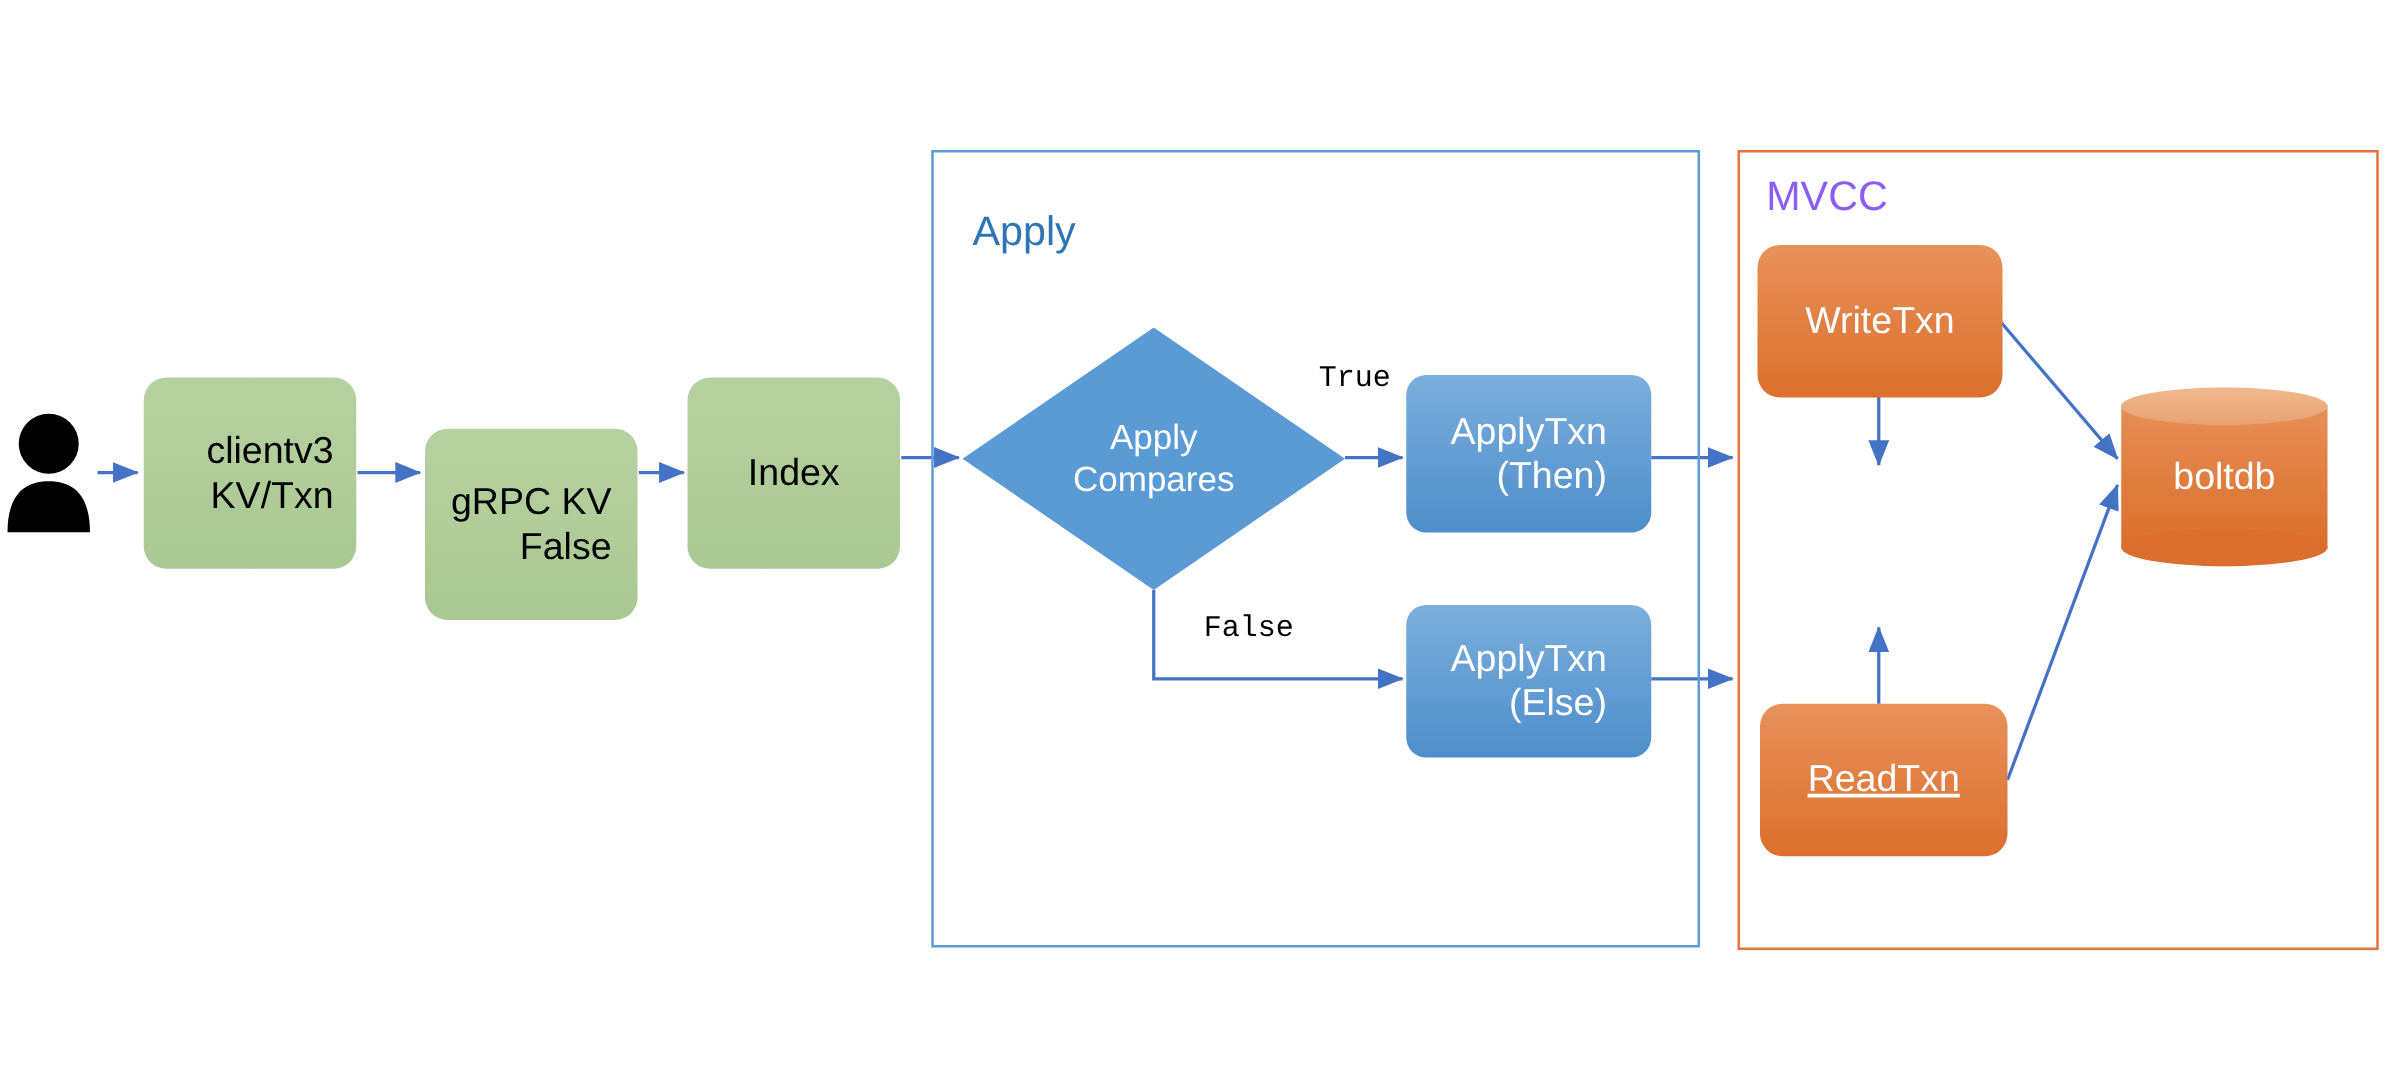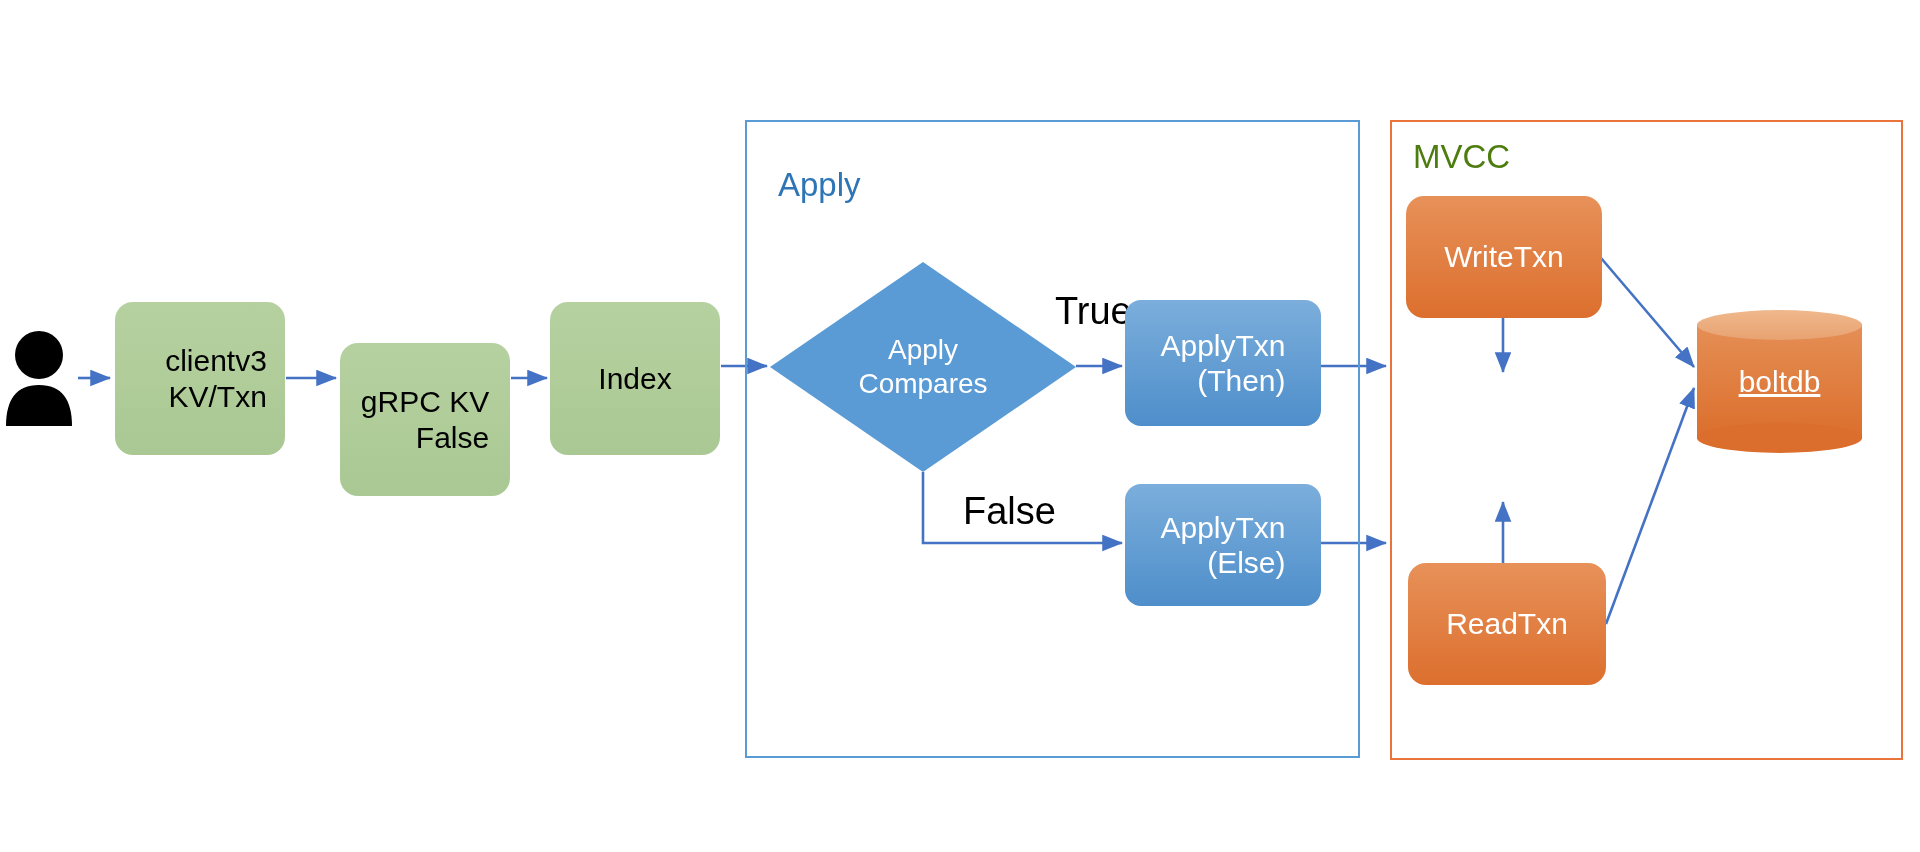--- a/index.html
+++ b/index.html
@@ -8,21 +8,21 @@
 
   .abs{position:absolute;}
 
   
   .panel{position:absolute;box-sizing:border-box;background:transparent;}
   #apply-panel{left:745px;top:120px;width:615px;height:638px;border:2px solid #5B9BD5;}
   #mvcc-panel{left:1390px;top:120px;width:513px;height:640px;border:2px solid #E8743B;}
 
   .panel-label{position:absolute;font-size:33px;line-height:1;white-space:nowrap;}
   #apply-label{left:778px;top:168px;color:#2E75B6;}
-  #mvcc-label{left:1413px;top:140px;color:#4d7c0f;}
+  #mvcc-label{left:1413px;top:140px;color:#8b5cf6;}
 
   
   .node{position:absolute;box-sizing:border-box;display:flex;align-items:center;justify-content:center;text-align:right;border-radius:16px;}
   .node .lbl{display:block;line-height:1.18;}
 
   .green{background:linear-gradient(180deg,#B6D1A0 0%,#A9C893 100%);color:#000;font-size:30px;border-radius:18px;}
   .blue{background:linear-gradient(180deg,#7BAEDC 0%,#4E8ECA 100%);color:#fff;font-size:30px;border-radius:16px;}
   .orange{background:linear-gradient(180deg,#E79159 0%,#DC6F2E 100%);color:#fff;font-size:30px;border-radius:18px;}
 
   
@@ -34,24 +34,24 @@
 
   
   .cyl{position:absolute;}
   .cyl .body{position:absolute;left:0;right:0;top:14px;bottom:14px;
      background:linear-gradient(180deg,#E58F56 0%,#DB6E2C 100%);}
   .cyl .top{position:absolute;left:0;right:0;top:0;height:30px;border-radius:50%;
      background:linear-gradient(180deg,#EFB88C 0%,#E8A271 100%);}
   .cyl .bot{position:absolute;left:0;right:0;bottom:0;height:30px;border-radius:50%;
      background:#DB6E2C;}
   .cyl .ctext{position:absolute;inset:0;display:flex;align-items:center;justify-content:center;
-     color:#fff;font-size:30px;line-height:1.2;text-align:center;z-index:3;text-decoration:underline;}
+     color:#fff;font-size:30px;line-height:1.2;text-align:center;z-index:3;}
 
   
-  .edge-label{position:absolute;font-size:38px;color:#000;white-space:nowrap;}
+  .edge-label{position:absolute;font-size:24px;color:#000;white-space:nowrap;font-family:Liberation Mono, monospace;}
 
   
   #person{position:absolute;left:4px;top:330px;width:70px;height:96px;}
 
   svg.wires{position:absolute;left:0;top:0;width:1920px;height:852px;pointer-events:none;}
 </style>
 </head>
 <body>
 
 <div id="stage">
@@ -146,21 +146,21 @@
   </div>
 
   <div id="mvcc-panel" class="panel"></div>
   <div id="mvcc-label" class="panel-label">MVCC</div>
 
   <div class="node orange abs" style="left:1406px;top:196px;width:196px;height:122px;">
     <span class="lbl">WriteTxn</span>
   </div>
 
 
-  <div class="node orange abs" style="left:1408px;top:563px;width:198px;height:122px;">
+  <div class="node orange abs" style="left:1408px;top:563px;width:198px;height:122px;text-decoration:underline;">
     <span class="lbl">ReadTxn</span>
   </div>
 
   <div class="cyl" style="left:1697px;top:310px;width:165px;height:143px;">
     <div class="body"></div>
     <div class="top"></div>
     <div class="bot"></div>
     <div class="ctext">boltdb</div>
   </div>
 

